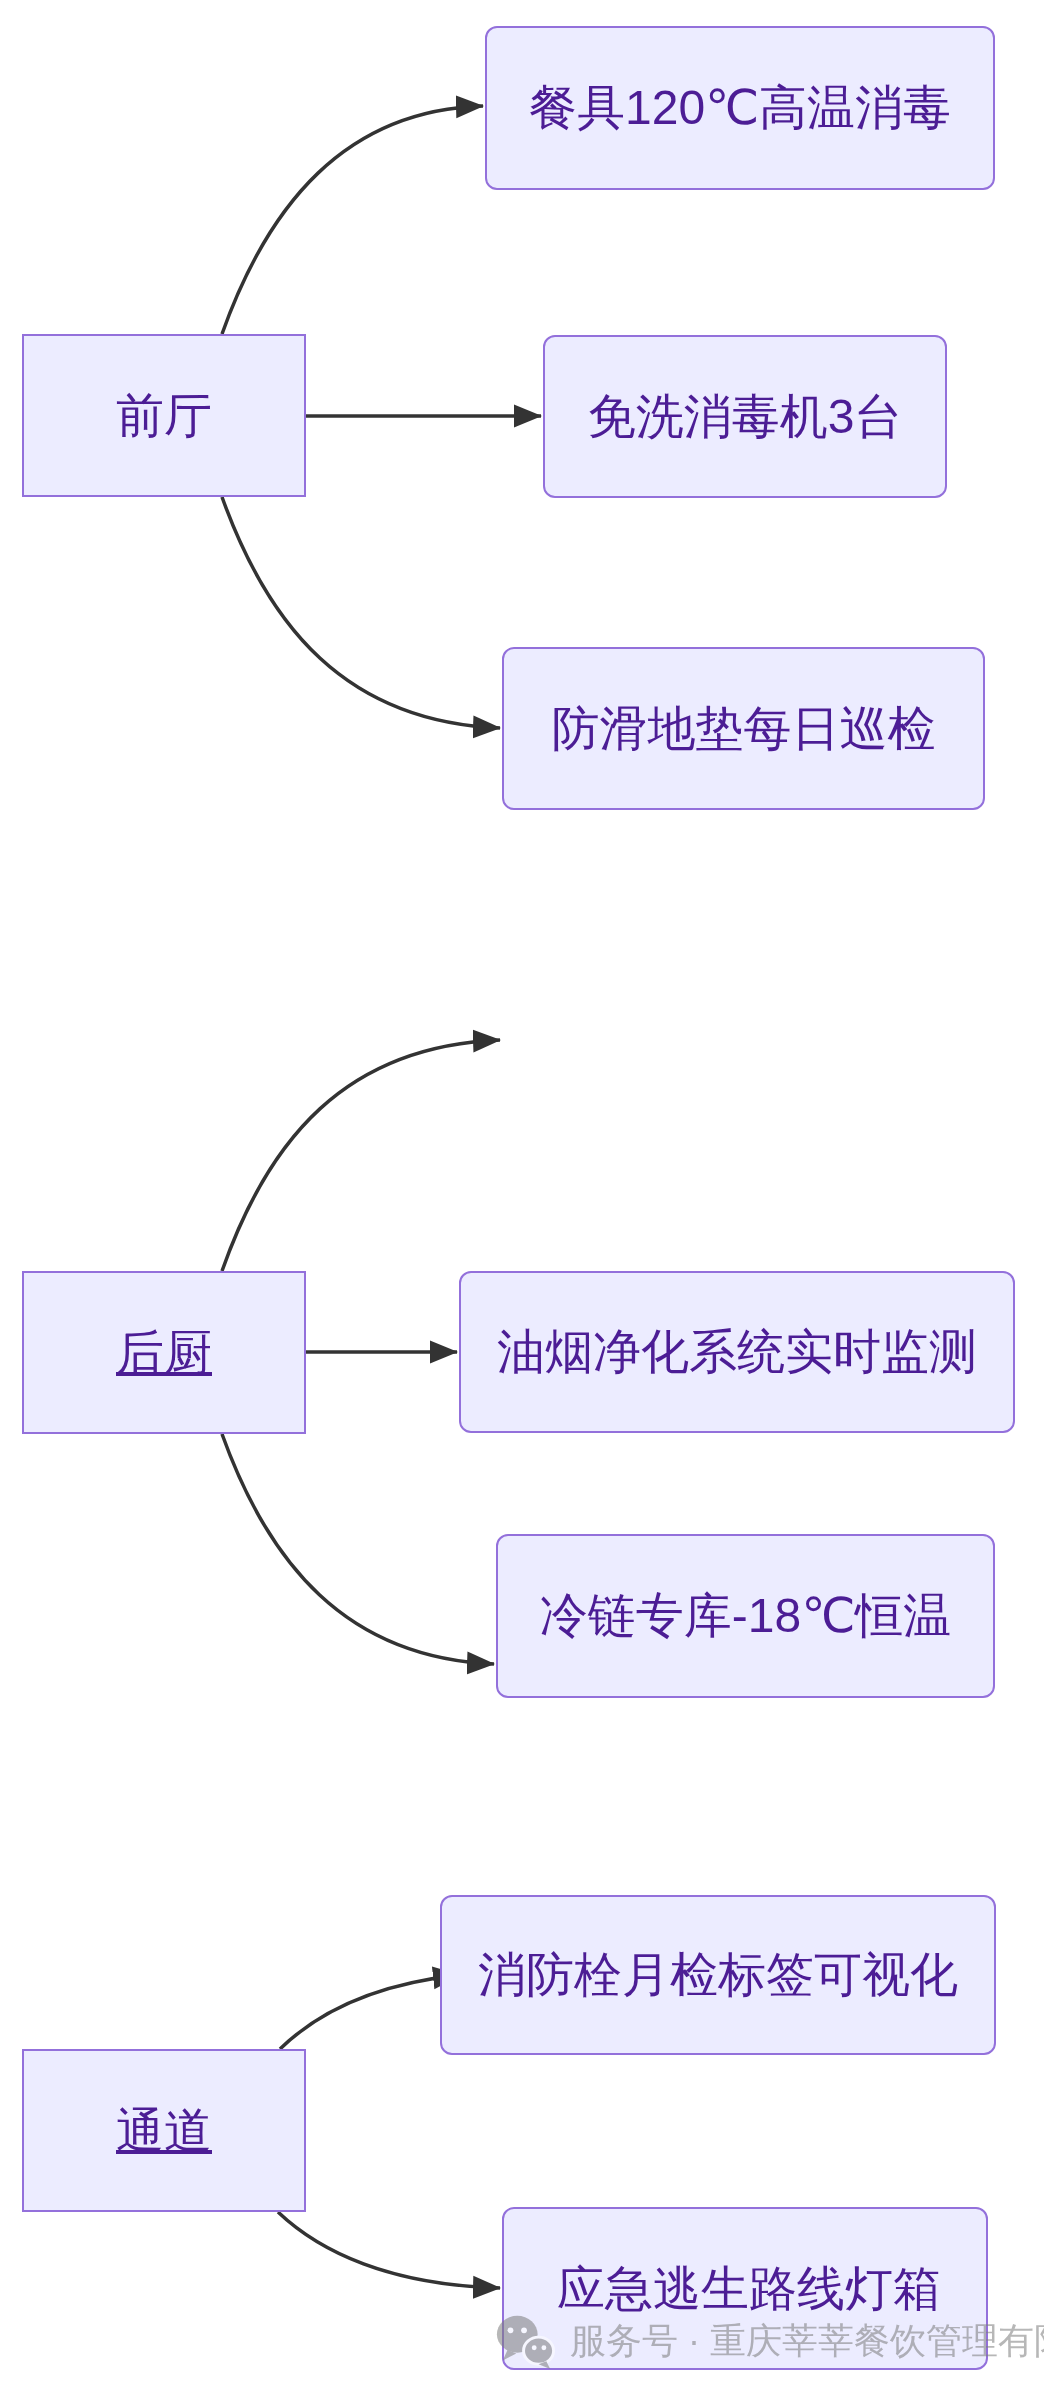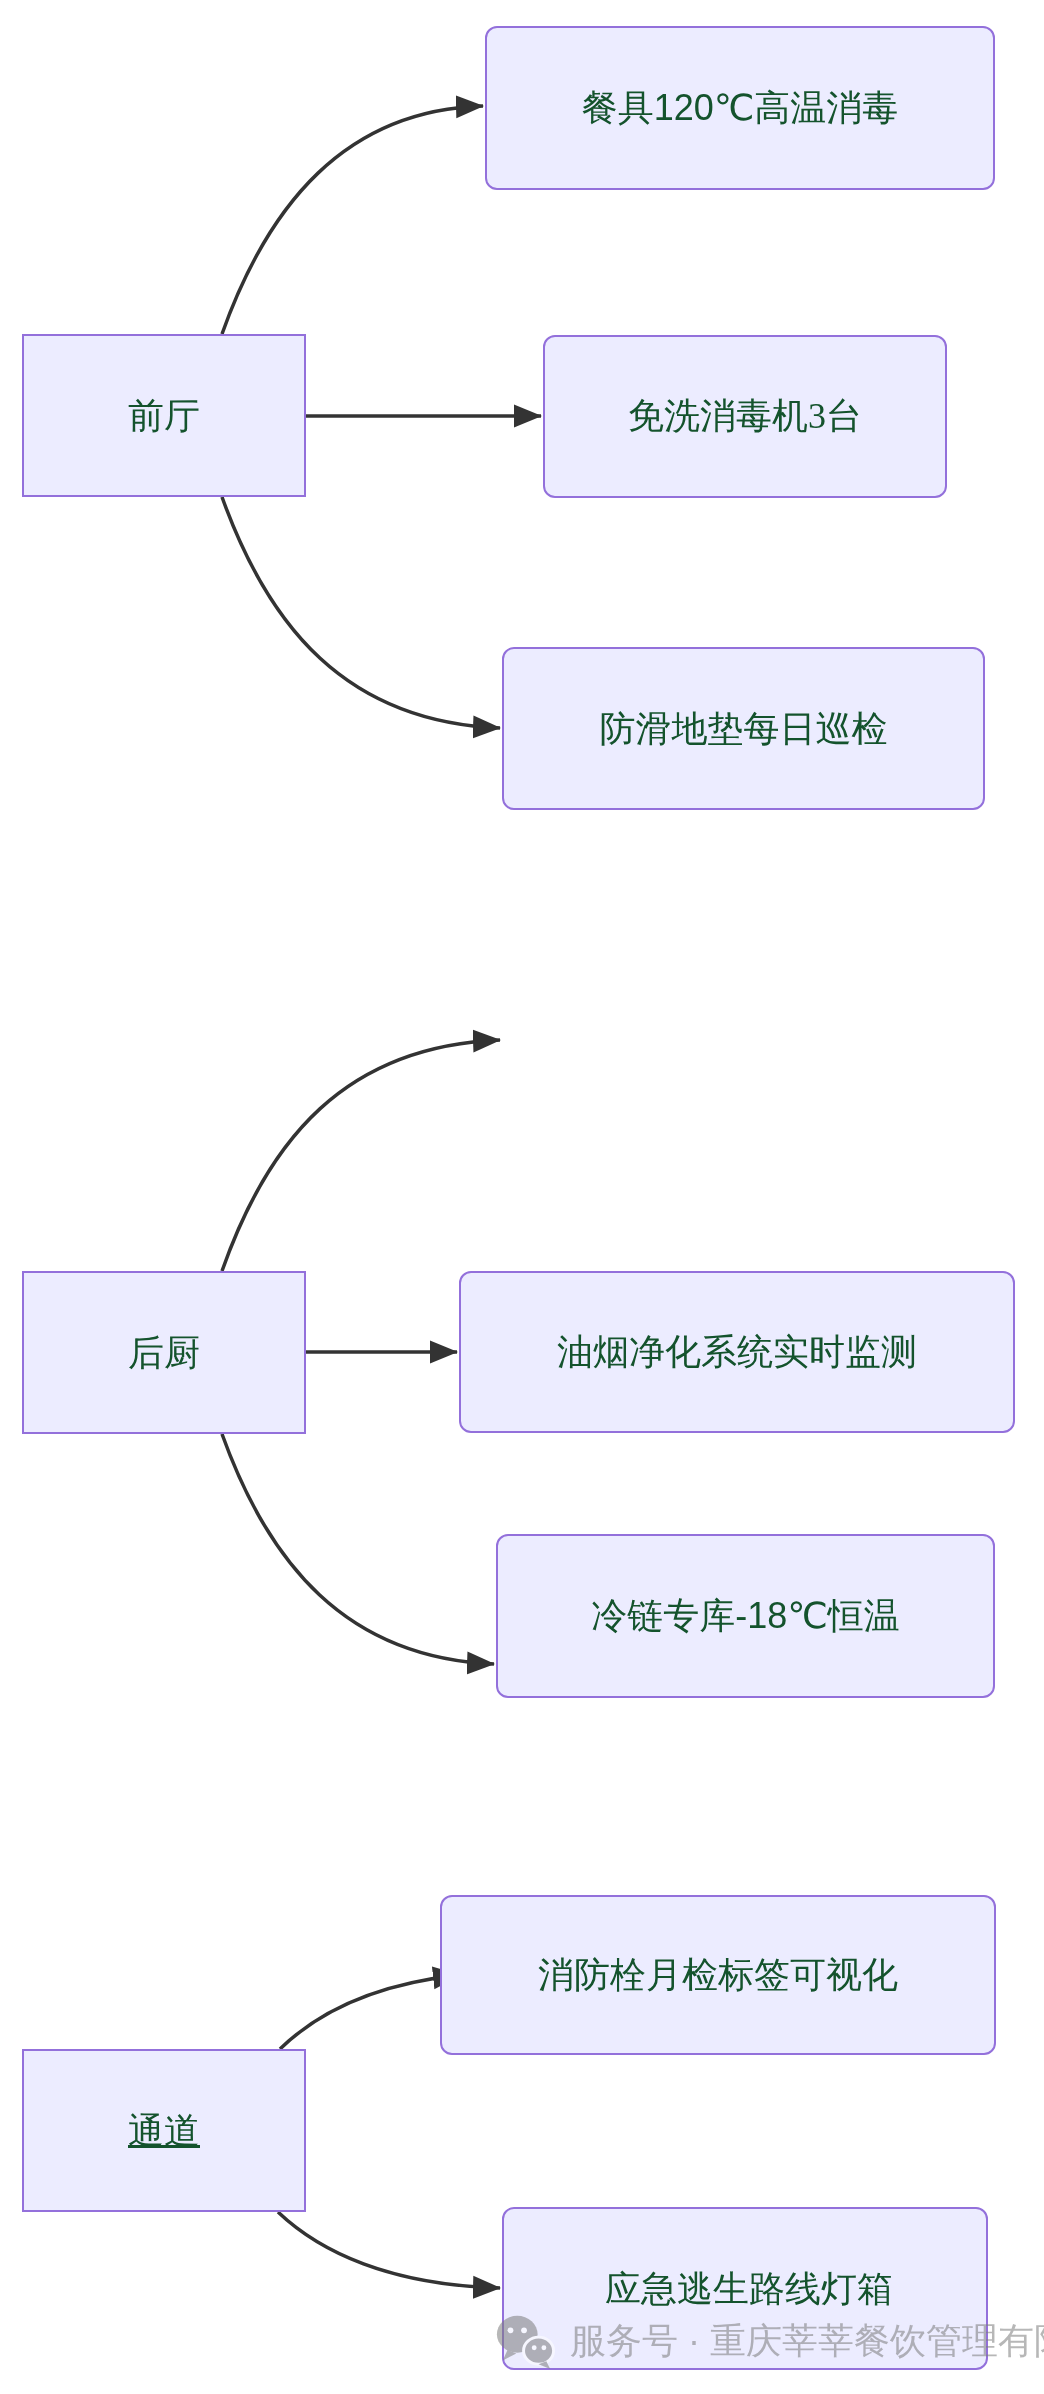--- a/index.html
+++ b/index.html
@@ -15,22 +15,22 @@
     position: absolute;
     left: 0; top: 0;
     width: 1044px; height: 2394px;
     pointer-events: none;
   }
   .node {
     position: absolute;
     box-sizing: border-box;
     background: #ECECFF;
     border: 2.5px solid #9370DB;
-    color: #14532d;
-    font-size: 36px;
+    color: #4c1d95;
+    font-size: 48px;
     line-height: 1.2;
     display: flex;
     align-items: center;
     justify-content: center;
     white-space: nowrap;
   }
   .node.child { border-radius: 12px; }
   .watermark {
     position: absolute;
     left: 494px;
@@ -62,25 +62,25 @@
       <path d="M 222,497 C 268,625 345,722 500,728" marker-end="url(#arrow)"></path>
       <path d="M 222,1271 C 268,1140 345,1046 500,1040" marker-end="url(#arrow)"></path>
       <path d="M 306,1352 L 457,1352" marker-end="url(#arrow)"></path>
       <path d="M 222,1434 C 268,1562 345,1658 494,1664" marker-end="url(#arrow)"></path>
       <path d="M 280,2049 C 318,2012 375,1984 460,1975" marker-end="url(#arrow)"></path>
       <path d="M 278,2212 C 320,2252 390,2285 500,2288" marker-end="url(#arrow)"></path>
     </g>
   </svg>
 
   <div class="node parent" style="left:22px; top:334px; width:284px; height:163px;">前厅</div>
-  <div class="node parent" style="left:22px; top:1271px; width:284px; height:163px;">后厨</div>
+  <div class="node parent" style="left:22px; top:1271px; width:284px; height:163px;text-decoration:underline;">后厨</div>
   <div class="node parent" style="left:22px; top:2049px; width:284px; height:163px;text-decoration:underline;">通道</div>
 
   <div class="node child" style="left:485px; top:26px; width:510px; height:164px;">餐具120℃高温消毒</div>
-  <div class="node child" style="left:543px; top:335px; width:404px; height:163px;font-family:Liberation Serif, serif;">免洗消毒机3台</div>
+  <div class="node child" style="left:543px; top:335px; width:404px; height:163px;">免洗消毒机3台</div>
   <div class="node child" style="left:502px; top:647px; width:483px; height:163px;">防滑地垫每日巡检</div>
 
   <div class="node child" style="left:459px; top:1271px; width:556px; height:162px;">油烟净化系统实时监测</div>
   <div class="node child" style="left:496px; top:1534px; width:499px; height:164px;">冷链专库-18℃恒温</div>
 
   <div class="node child" style="left:440px; top:1895px; width:556px; height:160px;text-align:right;">消防栓月检标签可视化</div>
   <div class="node child" style="left:502px; top:2207px; width:486px; height:163px;padding-left:8px;">应急逃生路线灯箱</div>
 
   <div class="watermark">
     <svg class="wicon" width="62" height="62" viewBox="0 0 64 64" xmlns="http://www.w3.org/2000/svg">

